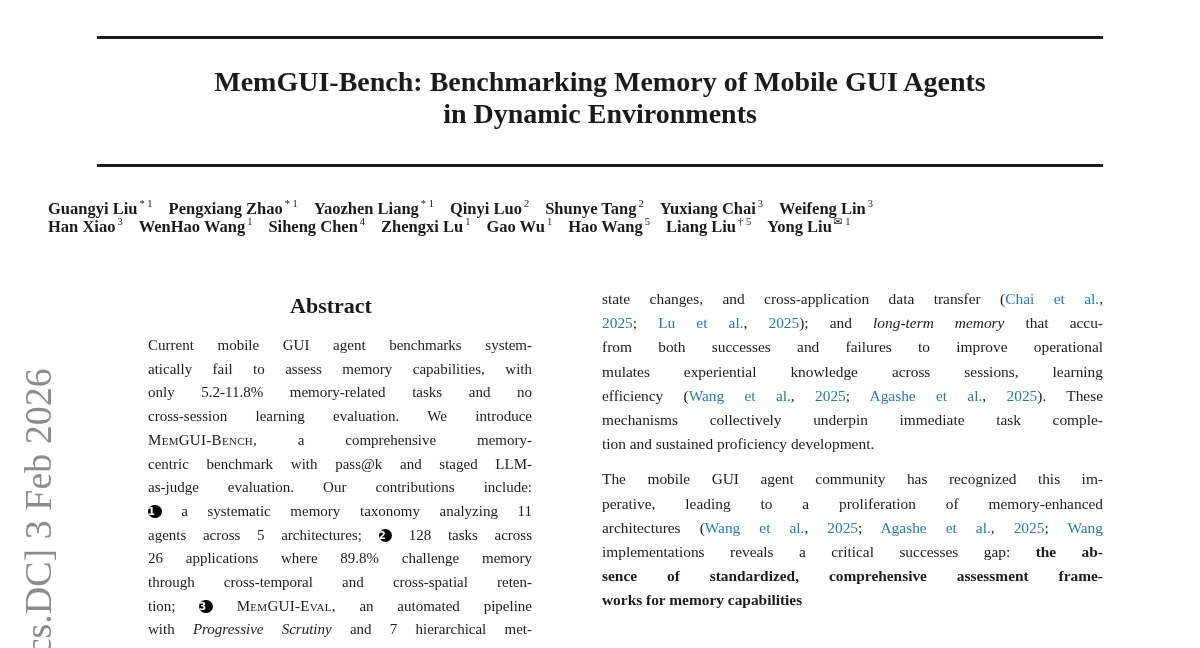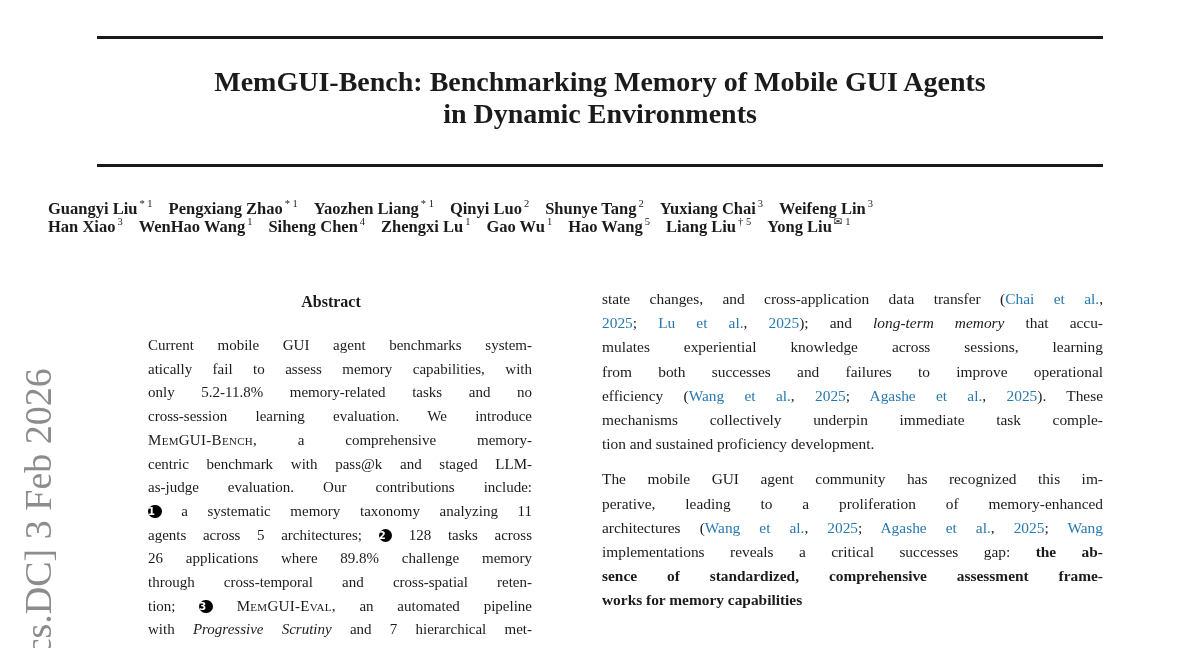--- a/index.html
+++ b/index.html
@@ -26,21 +26,21 @@
   #author-line-1 { top:194px; }
   #author-line-2 { top:212px; }
   .author { white-space:nowrap; margin:0 8px; font-weight:bold; }
   .author .sup {
     font-weight:normal; font-size:10.5px; position:relative; top:-7px; margin-left:2px;
     font-family:"Liberation Serif","DejaVu Sans",serif;
   }
 
   #abstract-heading {
     position:absolute; left:100px; top:293px; width:462px;
-    text-align:center; font-size:16px; font-weight:bold;
+    text-align:center; font-size:22px; font-weight:bold;
   }
   #abstract-body {
     position:absolute; left:148px; top:334px; width:384px;
     font-size:15px; line-height:23.7px;
   }
   #intro-col {
     position:absolute; left:602px; top:287px; width:501px;
     font-size:15.4px; line-height:24.2px;
   }
   #intro-col .para + .para { margin-top:11px; }
@@ -95,22 +95,22 @@
     <div class="tex-line"><span>through cross-temporal and cross-spatial reten-</span></div>
     <div class="tex-line"><span>tion; </span><span class="enum">3</span><span> </span><span class="sc">MemGUI-Eval</span><span>, an automated pipeline</span></div>
     <div class="tex-line"><span>with </span><span class="i">Progressive Scrutiny</span><span> and 7 hierarchical met-</span></div>
     <div class="tex-line last"><span>rics</span></div>
   </div>
 
 <div id="intro-col">
     <div class="para">
       <div class="tex-line"><span>state changes, and cross-application data transfer (</span><span class="c">Chai et al.</span><span>,</span></div>
       <div class="tex-line"><span class="c">2025</span><span>; </span><span class="c">Lu et al.</span><span>, </span><span class="c">2025</span><span>); and </span><span class="i">long-term memory</span><span> that accu-</span></div>
+      <div class="tex-line"><span>from both successes and failures to improve operational</span></div>
       <div class="tex-line"><span>mulates experiential knowledge across sessions, learning</span></div>
-      <div class="tex-line"><span>from both successes and failures to improve operational</span></div>
       <div class="tex-line"><span>efficiency (</span><span class="c">Wang et al.</span><span>, </span><span class="c">2025</span><span>; </span><span class="c">Agashe et al.</span><span>, </span><span class="c">2025</span><span>). These</span></div>
       <div class="tex-line"><span>mechanisms collectively underpin immediate task comple-</span></div>
       <div class="tex-line last"><span>tion and sustained proficiency development.</span></div>
     </div>
     <div class="para">
       <div class="tex-line"><span>The mobile GUI agent community has recognized this im-</span></div>
       <div class="tex-line"><span>perative, leading to a proliferation of memory-enhanced</span></div>
       <div class="tex-line"><span>architectures (</span><span class="c">Wang et al.</span><span>, </span><span class="c">2025</span><span>; </span><span class="c">Agashe et al.</span><span>, </span><span class="c">2025</span><span>; </span><span class="c">Wang</span></div>
       <div class="tex-line"><span>implementations reveals a critical successes gap: </span><span class="b">the ab-</span></div>
       <div class="tex-line"><span class="b">sence of standardized, comprehensive assessment frame-</span></div>

